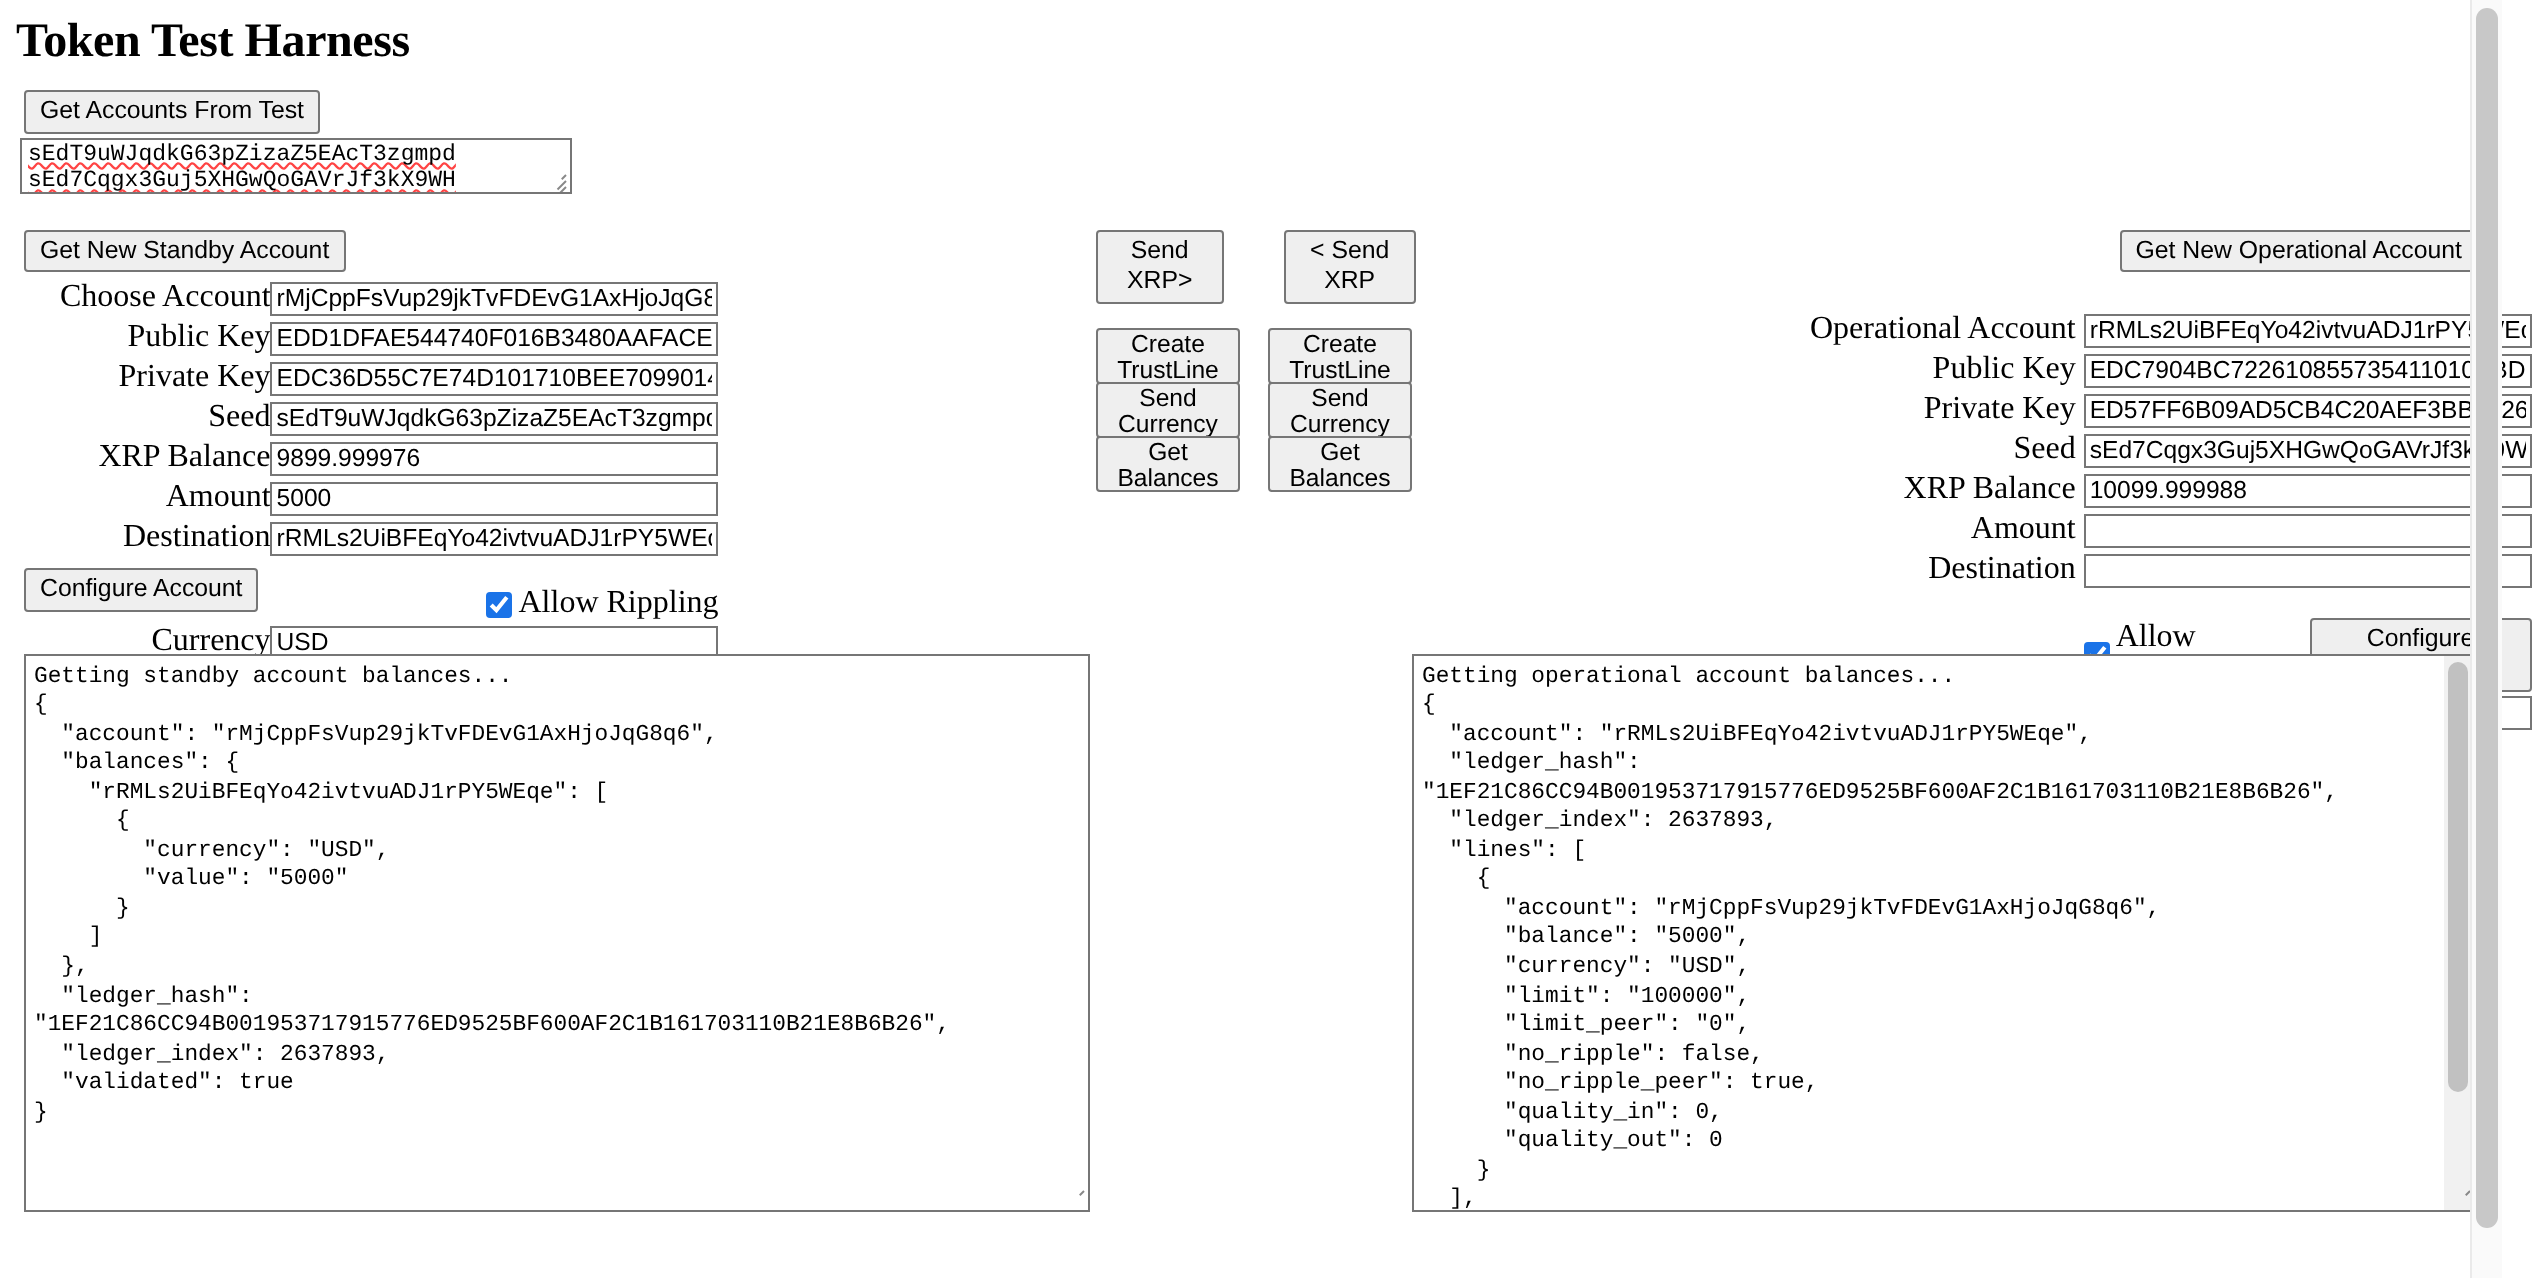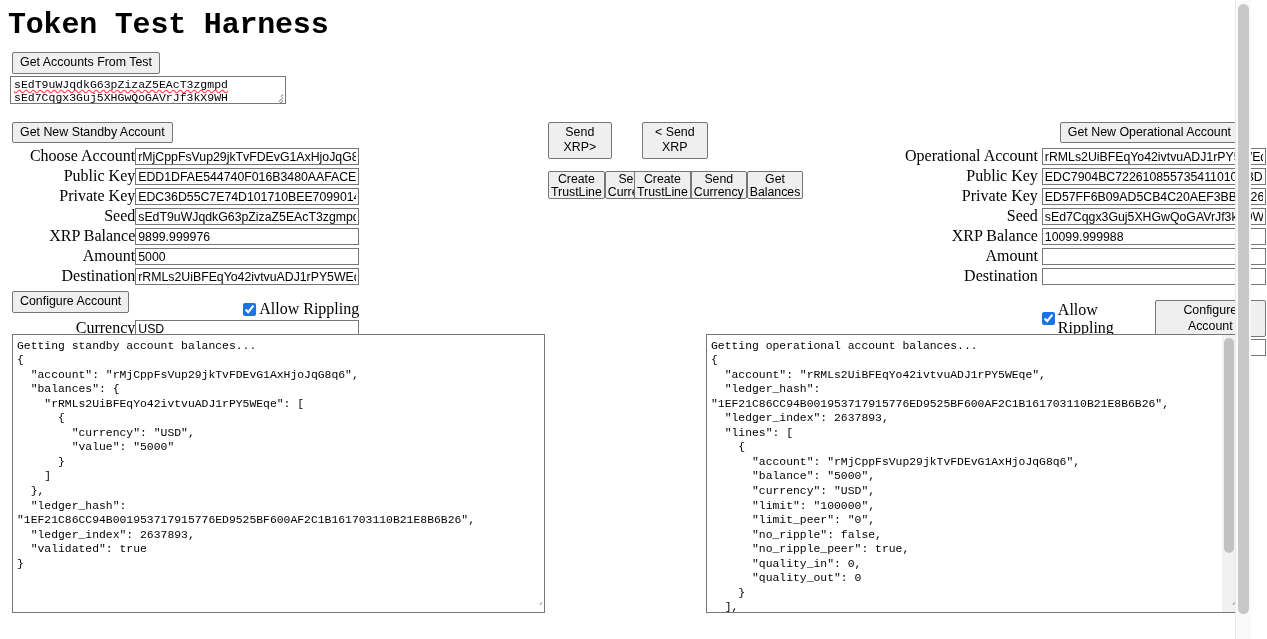--- a/index.html
+++ b/index.html
@@ -18,22 +18,22 @@
   }
   .page {
     width: 1251px;
     height: 639px;
     position: relative;
     padding: 0;
     box-sizing: border-box;
   }
 
   h1.title {
-    font-family: Liberation Mono, monospace;
-    font-size: 30px;
+    font-family: Liberation Serif, serif;
+    font-size: 24px;
     font-weight: bold;
     margin: 0;
     padding: 8px 0 0 8px;
     letter-spacing: -0.2px;
   }
 
   .ledger-row {
     padding: 17px 0 0 12px;
     font-size: 16px;
     display: flex;
@@ -103,21 +103,21 @@
   .cols {
     position: relative;
     margin-top: 18px;
     height: 200px;
   }
   .col-left  { position: absolute; left: 12px;  top: 0; width: 330px; }
   .col-mid   { position: absolute; left: 548px; top: 0; width: 160px; }
   .col-right { position: absolute; left: 905px; top: 0; width: 334px; }
 
   .newacct-left { margin-bottom: 3px; text-decoration: underline; }
-  .newacct-right { text-align: right; margin-bottom: 3px; }
+  .newacct-right { text-align: right; margin-bottom: 19px; }
 
   table.form { border-collapse: collapse; }
   table.form td { padding: 0; vertical-align: middle; height: 20px; }
   td.lab {
     text-align: right;
     padding-right: 4px;
     font-size: 16px;
     white-space: nowrap;
     font-family: "Liberation Serif", "DejaVu Serif", serif;
   }
@@ -141,21 +141,21 @@
   .mid-top {
     display: flex;
     gap: 30px;
     margin-bottom: 12px;
   }
   .mid-top button { padding: 2px 6px; }
   .mid-stacks {
     display: flex;
     gap: 14px;
   }
-  .stack { display: flex; width: 72px; }
+  .stack { display: flex; flex-direction: column; width: 72px; }
   .stack button {
     width: 72px;
     height: 28px;
     padding: 1px 2px;
     margin-bottom: -1px;
     font-size: 12.3px;
     line-height: 13px;
   }
 
   .ripple-row {

